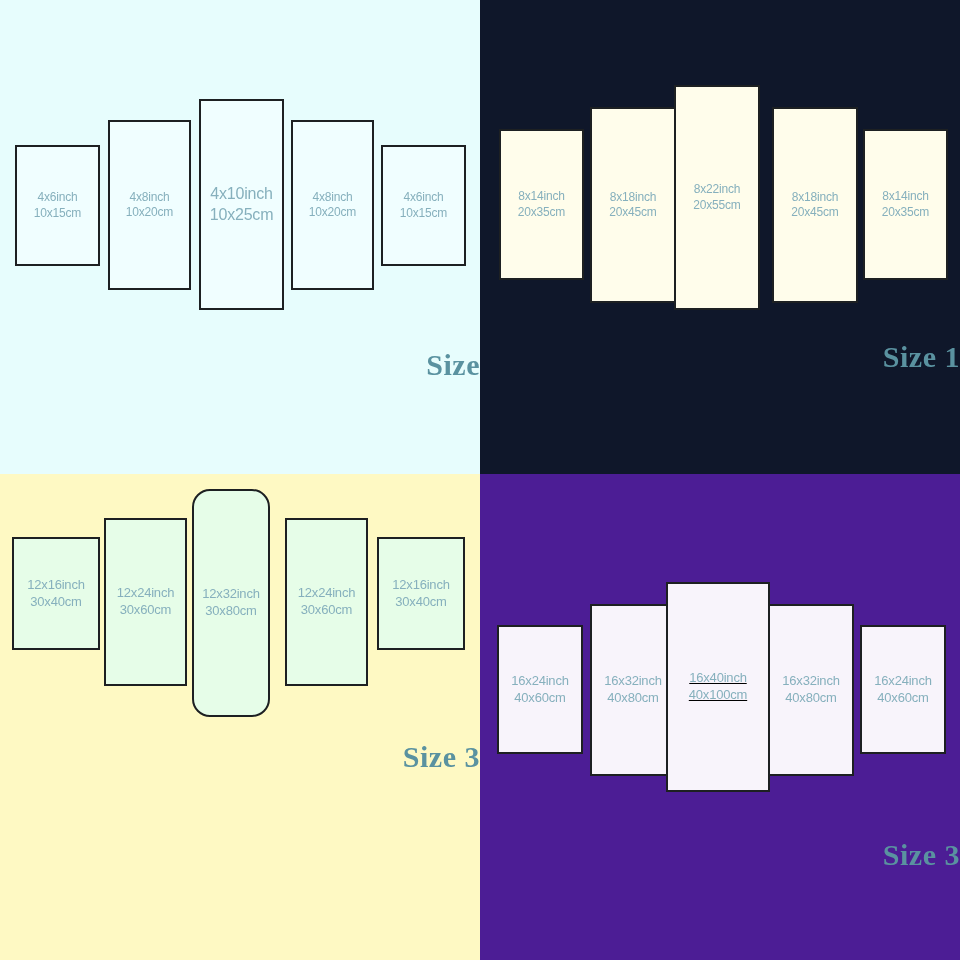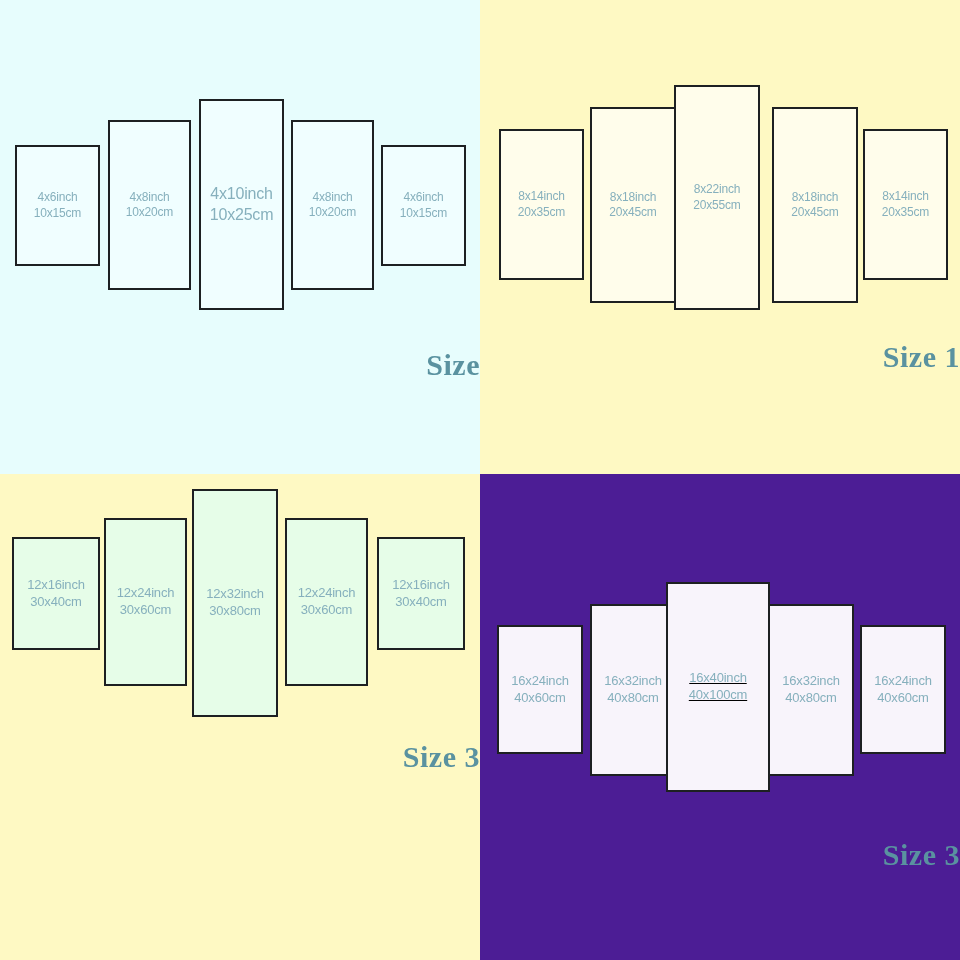--- a/index.html
+++ b/index.html
@@ -104,21 +104,21 @@
       <div class="panel" style="left: 381px; top: 145px; width: 85px; height: 121px; background: rgb(240, 254, 255); border-color: rgb(29, 32, 34);">
         <div class="panel-label" style="color: rgb(134, 176, 189); font-size: 12px;">
           <span class="ln">4x6inch</span>
           <span class="ln">10x15cm</span>
         </div>
       </div>
     </div>
     <div class="quad-title" style="top: 348px; font-size: 30px; color: rgb(90, 146, 160);">Size</div>
   </div>
 
-  <div class="quadrant q1" style="background: #fef9c3;">
+  <div class="quadrant q1" style="background: #0f172a;">
     <div class="panels">
       <div class="panel" style="left: 19px; top: 129px; width: 85px; height: 151px; background: rgb(255, 253, 235); border-color: rgb(29, 32, 34);">
         <div class="panel-label" style="color: rgb(134, 176, 189); font-size: 12px;">
           <span class="ln">8x14inch</span>
           <span class="ln">20x35cm</span>
         </div>
       </div>
       <div class="panel" style="left: 110px; top: 107px; width: 86px; height: 196px; background: rgb(255, 253, 235); border-color: rgb(29, 32, 34);">
         <div class="panel-label" style="color: rgb(134, 176, 189); font-size: 12px;">
           <span class="ln">8x18inch</span>
@@ -154,21 +154,21 @@
           <span class="ln">12x16inch</span>
           <span class="ln">30x40cm</span>
         </div>
       </div>
       <div class="panel" style="left: 104px; top: 44px; width: 83px; height: 168px; background: rgb(230, 253, 232); border-color: rgb(29, 32, 34);">
         <div class="panel-label" style="color: rgb(134, 176, 189); font-size: 13px;">
           <span class="ln">12x24inch</span>
           <span class="ln">30x60cm</span>
         </div>
       </div>
-      <div class="panel" style="left: 192px; top: 15px; width: 86px; height: 228px; background: rgb(230, 253, 232); border-color: rgb(29, 32, 34);">
+      <div class="panel" style="left: 192px; top: 15px; width: 78px; height: 228px; background: rgb(230, 253, 232); border-color: rgb(29, 32, 34); border-radius: 18px;">
         <div class="panel-label" style="color: rgb(134, 176, 189); font-size: 13px;">
           <span class="ln">12x32inch</span>
           <span class="ln">30x80cm</span>
         </div>
       </div>
       <div class="panel" style="left: 285px; top: 44px; width: 83px; height: 168px; background: rgb(230, 253, 232); border-color: rgb(29, 32, 34);">
         <div class="panel-label" style="color: rgb(134, 176, 189); font-size: 13px;">
           <span class="ln">12x24inch</span>
           <span class="ln">30x60cm</span>
         </div>

